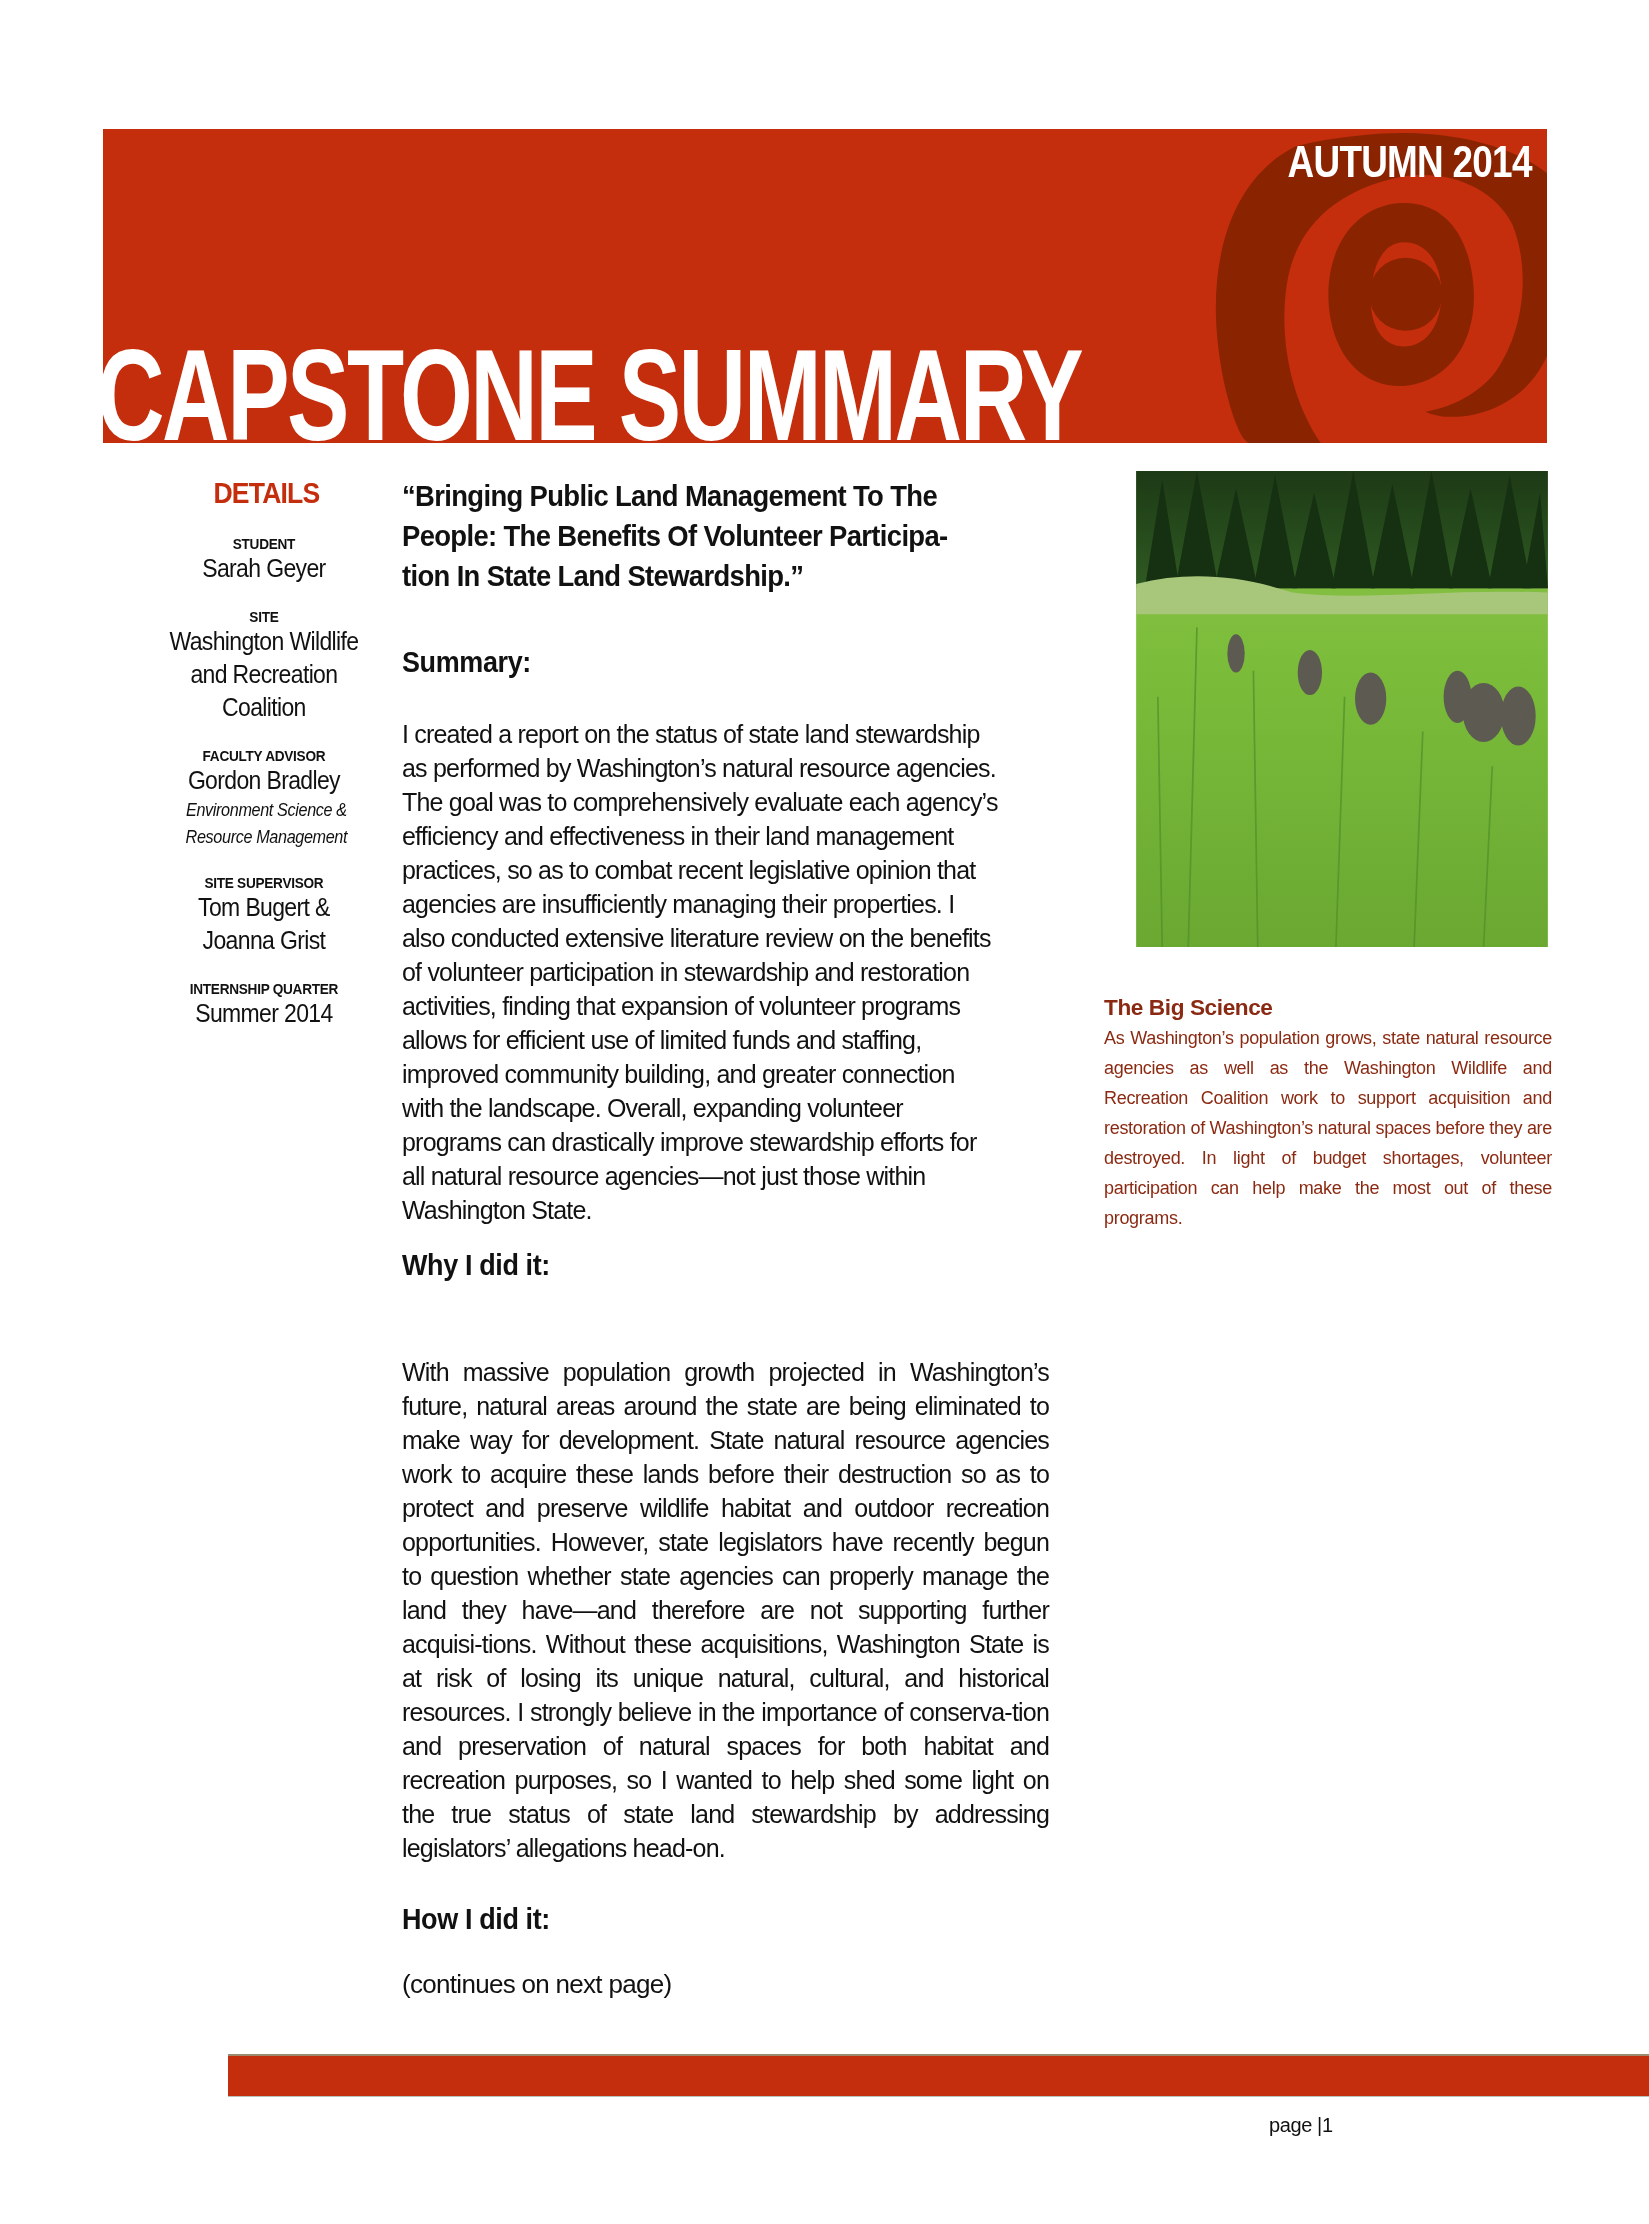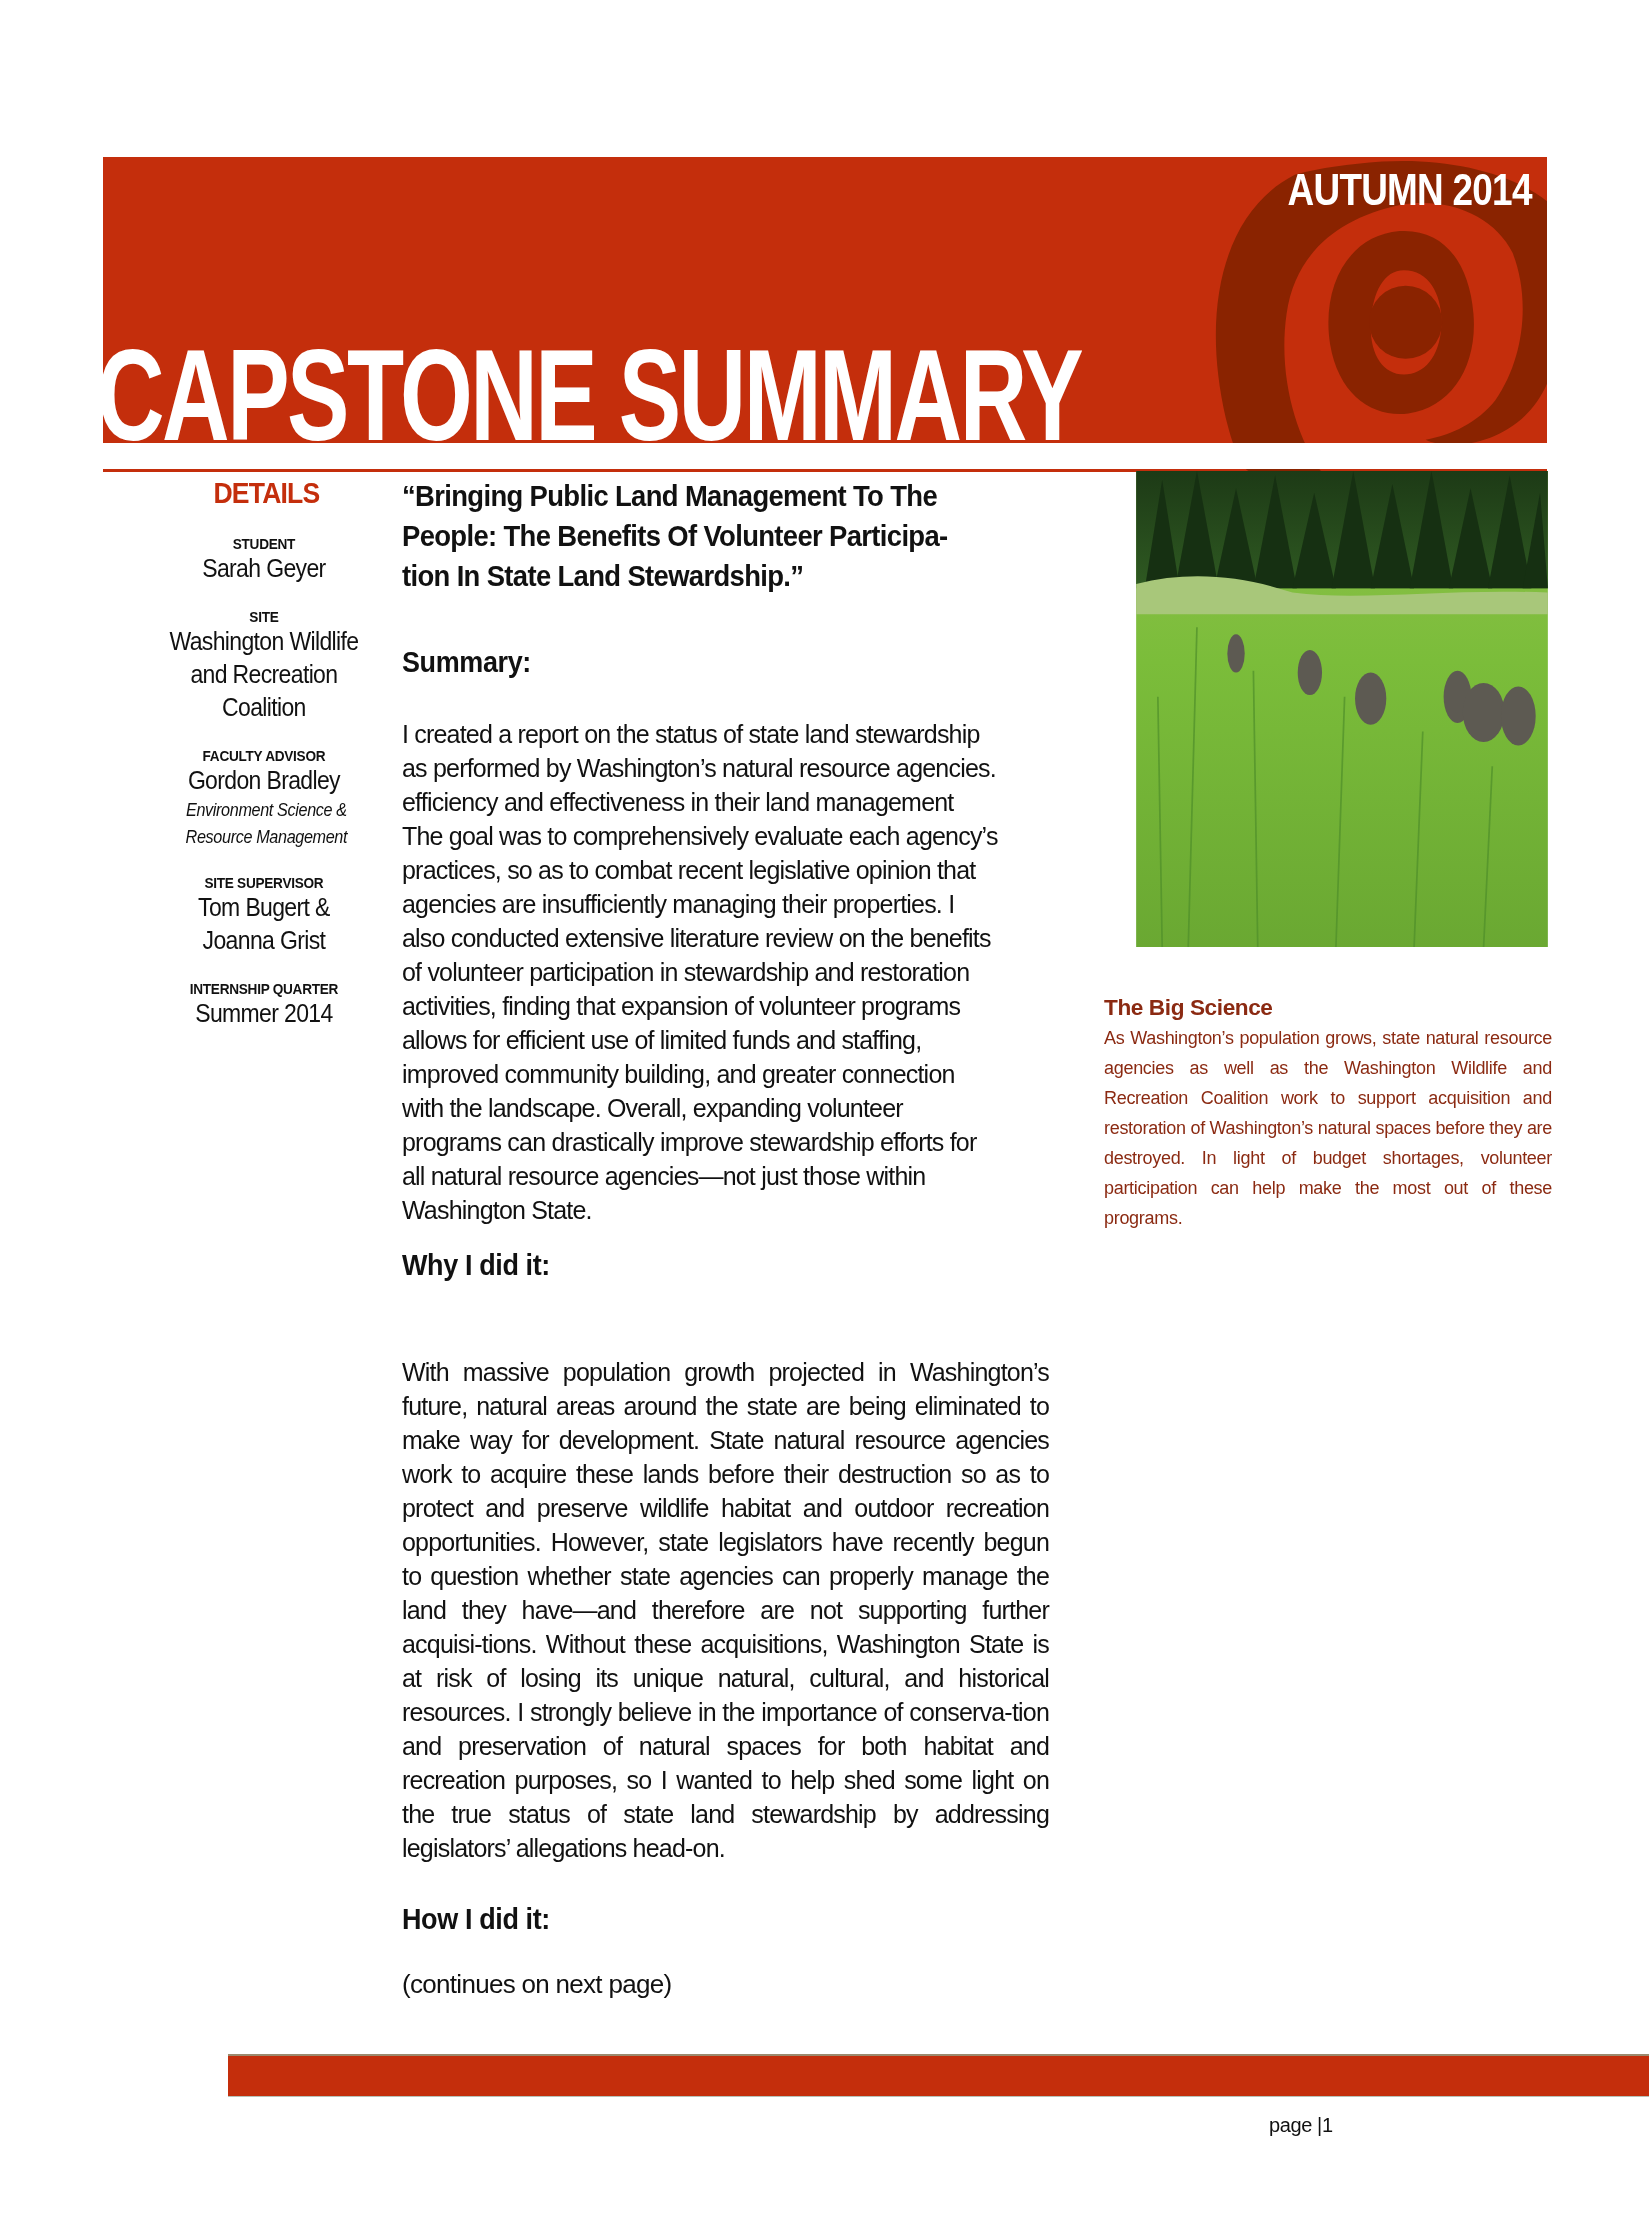--- a/index.html
+++ b/index.html
@@ -1,21 +1,21 @@
 <!DOCTYPE html>
 <html style="font-size:14px"><head>
 <meta charset="utf-8">
 <style>
   html, body { margin:0; padding:0; background:#ffffff; }
   body { width:1649px; height:2225px; position:relative; overflow:hidden;
          font-family:"Liberation Sans", sans-serif; color:#111; }
   .abs { position:absolute; }
 
   
-  .header-band { left:103px; top:129px; width:1444px; height:315px; background:#c42e0c; overflow:hidden;margin-top:28px; }
+  .header-band { left:103px; top:129px; width:1444px; height:315px; background:#c42e0c; overflow:hidden; }
   .swirl { position:absolute; right:-8.7px; top:0; width:365px; height:315px; }
   .season { position:absolute; right:15.6px; top:7px; color:#fff; font-weight:bold;
             font-size:45px; letter-spacing:-0.9px; transform:scaleX(0.82); transform-origin:right top;
             font-family:"Liberation Sans", sans-serif; }
   .capstone-title { left:97px; top:334px; height:122px; color:#fff; font-weight:bold;
                     font-size:130px; line-height:122px; letter-spacing:-3.5px;
                     transform:scaleX(0.72); transform-origin:left top; white-space:nowrap;
                     font-family:"Liberation Sans", sans-serif; }
   .title-mask { left:87px; top:443px; width:1477px; height:26px; background:#fff; }
 
@@ -106,22 +106,22 @@
     <div>tion In State Land Stewardship.”</div>
   </div>
 
   <div style="height:49px"></div>
   <div class="sec-head">Summary:</div>
   <div style="height:37px"></div>
 
   <div class="body-text">
     <div>I created a report on the status of state land stewardship</div>
     <div>as performed by Washington’s natural resource agencies.</div>
+    <div>The goal was to comprehensively evaluate each agency’s</div>
     <div>efficiency and effectiveness in their land management</div>
-    <div>The goal was to comprehensively evaluate each agency’s</div>
     <div>practices, so as to combat recent legislative opinion that</div>
     <div>agencies are insufficiently managing their properties. I</div>
     <div>also conducted extensive literature review on the benefits</div>
     <div>of volunteer participation in stewardship and restoration</div>
     <div>activities, finding that expansion of volunteer programs</div>
     <div>allows for efficient use of limited funds and staffing,</div>
     <div>improved community building, and greater connection</div>
     <div>with the landscape. Overall, expanding volunteer</div>
     <div>programs can drastically improve stewardship efforts for</div>
     <div>all natural resource agencies—not just those within</div>

